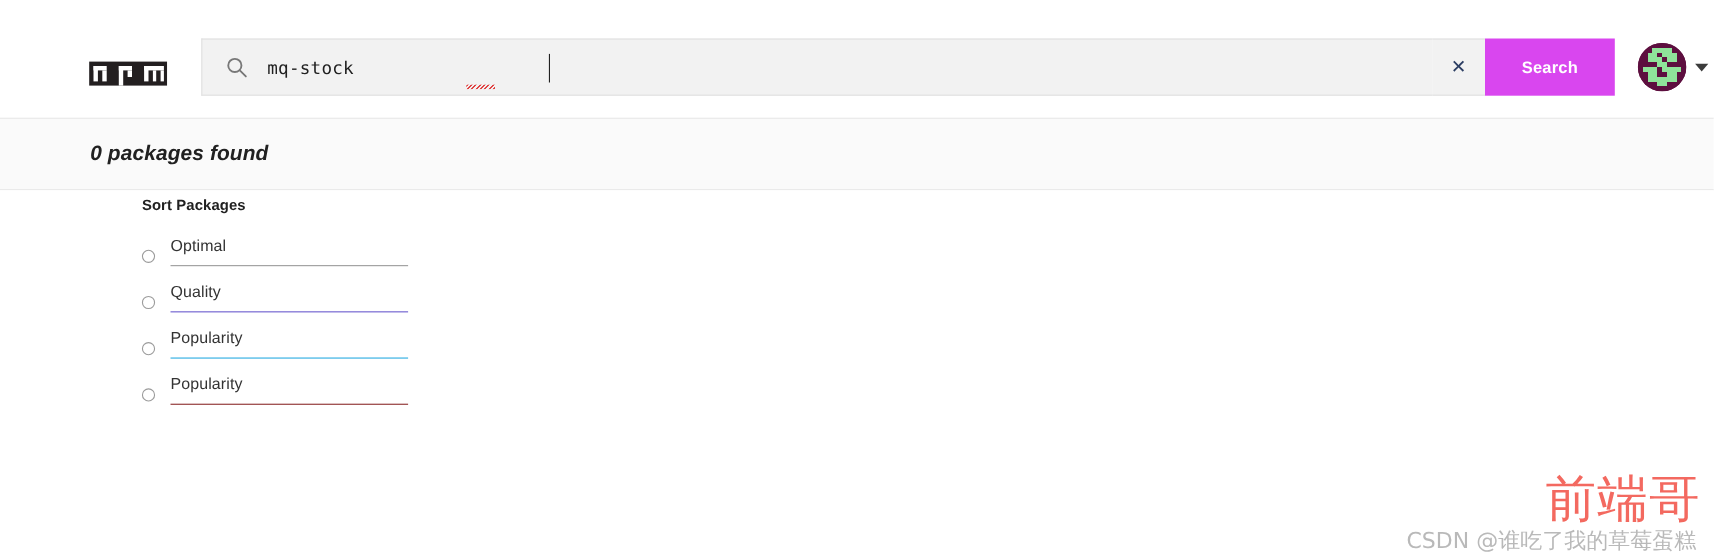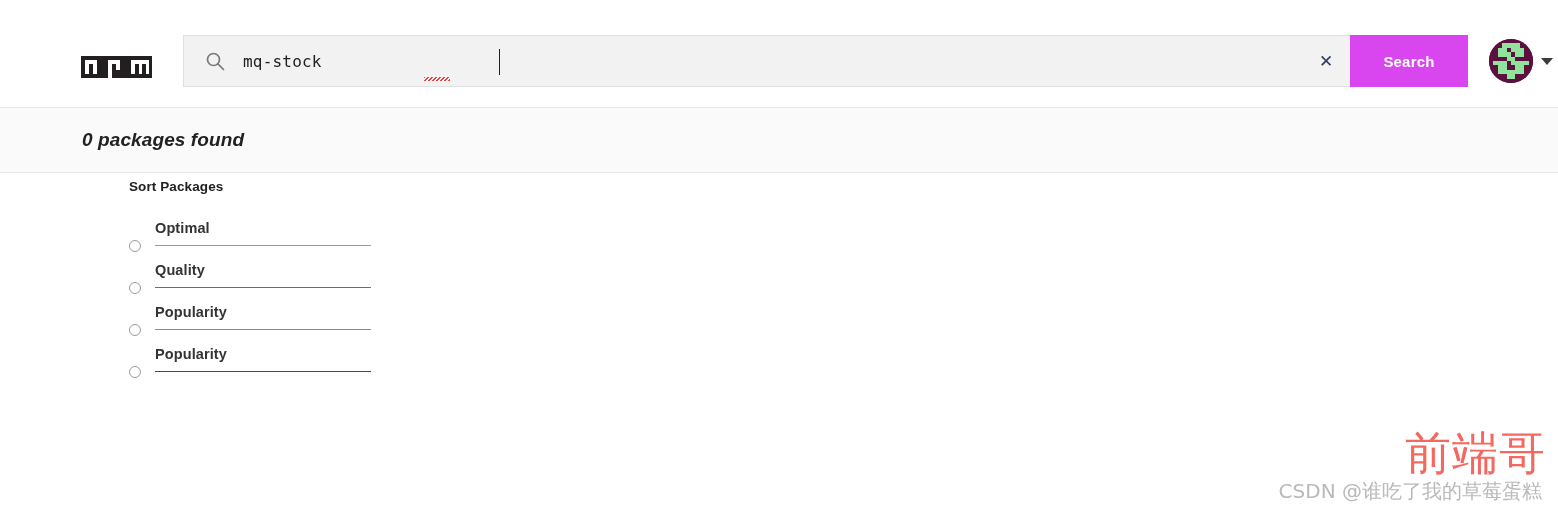--- a/index.html
+++ b/index.html
@@ -192,24 +192,23 @@
   .sort-title {
     font-size: 13.5px;
     font-weight: bold;
     color: #212121;
     margin-bottom: 16px;
     letter-spacing: .1px;
   }
 
   .sort-option {
     display: flex;
-    align-items: flex-end;
+    align-items: center;
     height: 42px;
     cursor: pointer;
-    font-weight: bold;
   }
   .radio {
     width: 12px;
     height: 12px;
     border-radius: 50%;
     border: 1px solid #9b9b9b;
     background: #ffffff;
     margin-top: 4px;
     margin-right: 4px;
     flex: 0 0 auto;

